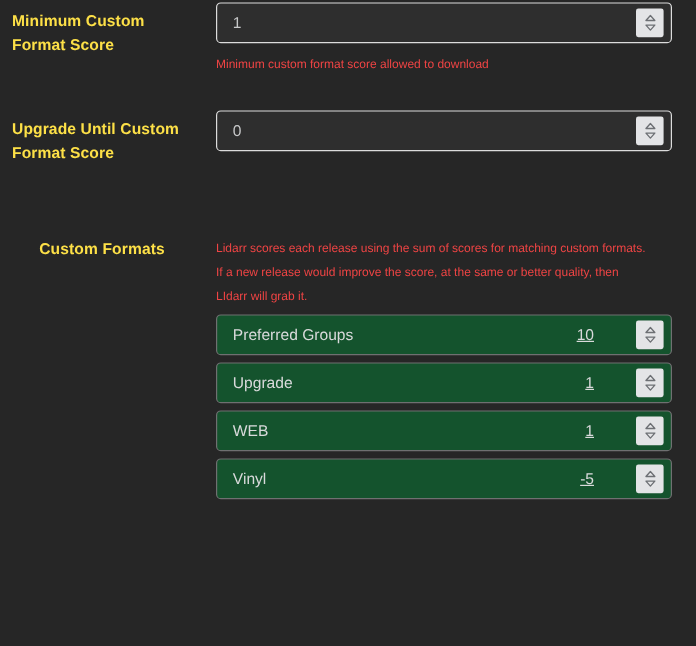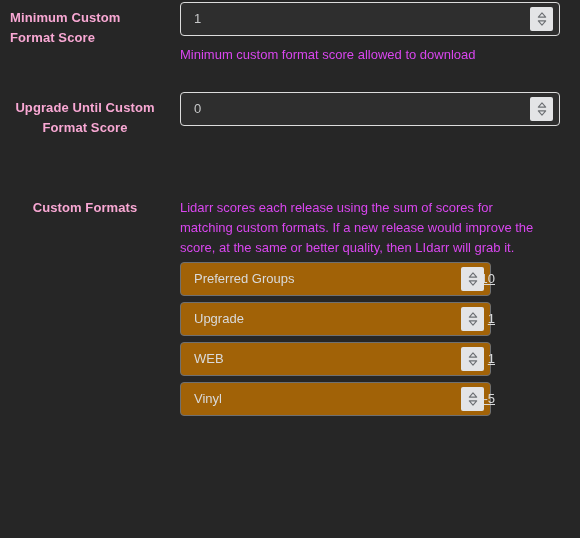--- a/index.html
+++ b/index.html
@@ -28,21 +28,21 @@
     position: absolute;
     left: 0;
     width: 580px;
   }
   .group-label {
     position: absolute;
     left: 10px;
     width: 150px;
     font-size: 13px;
     font-weight: bold;
-    color: #f9a8d4;
+    color: #fde047;
     line-height: 20px;
     letter-spacing: 0.1px;
   }
   .group-label.right {
     text-align: center;
   }
   .group-content {
     position: absolute;
     left: 180px;
     width: 380px;
@@ -77,22 +77,22 @@
   }
   .spinner svg {
     position: absolute;
     left: 50%;
     top: 50%;
     transform: translate(-50%, -50%);
   }
 
   
   .help {
-    font-size: 13px;
-    color: #d946ef;
+    font-size: 10px;
+    color: #ef4444;
     line-height: 20px;
     width: 360px;
   }
 
   
   .cf-head {
     position: relative;
     height: 22px;
   }
   .cf-head .th-name {
@@ -110,23 +110,23 @@
     top: 0;
     font-size: 13px;
     font-weight: bold;
     color: #eceded;
     line-height: 20px;
   }
 
   .cf-row {
     position: relative;
     box-sizing: border-box;
-    width: 311px;
+    width: 380px;
     height: 34px;
-    background: #a16207;
+    background: #14532d;
     border: 1px solid #6f7071;
     border-radius: 4px;
     margin-bottom: 6px;
   }
   .cf-row .cf-name {
     position: absolute;
     left: 13px;
     top: 0;
     line-height: 32px;
     font-size: 13px;
@@ -162,21 +162,21 @@
             <path d="M5.5 1.4 L9.2 5.6 L1.8 5.6 Z" fill="none" stroke="#6d7074" stroke-width="1.1" stroke-linejoin="round"></path>
             <path d="M5.5 13.6 L9.2 9.4 L1.8 9.4 Z" fill="none" stroke="#6d7074" stroke-width="1.1" stroke-linejoin="round"></path>
           </svg>
         </span>
       </div>
       <div class="help" style="margin-top:9px;">Minimum custom format score allowed to download</div>
     </div>
   </div>
 
   <div class="group" style="top:90px;">
-    <div class="group-label" style="top:8px;text-align:center;">
+    <div class="group-label" style="top:8px;">
       <div>Upgrade Until Custom</div>
       <div>Format Score</div>
     </div>
     <div class="group-content" style="top:2px;">
       <div class="numfield">
         <span class="val">0</span>
         <span class="spinner">
           <svg width="11" height="15" viewBox="0 0 11 15" aria-hidden="true">
             <path d="M5.5 1.4 L9.2 5.6 L1.8 5.6 Z" fill="none" stroke="#6d7074" stroke-width="1.1" stroke-linejoin="round"></path>
             <path d="M5.5 13.6 L9.2 9.4 L1.8 9.4 Z" fill="none" stroke="#6d7074" stroke-width="1.1" stroke-linejoin="round"></path>

